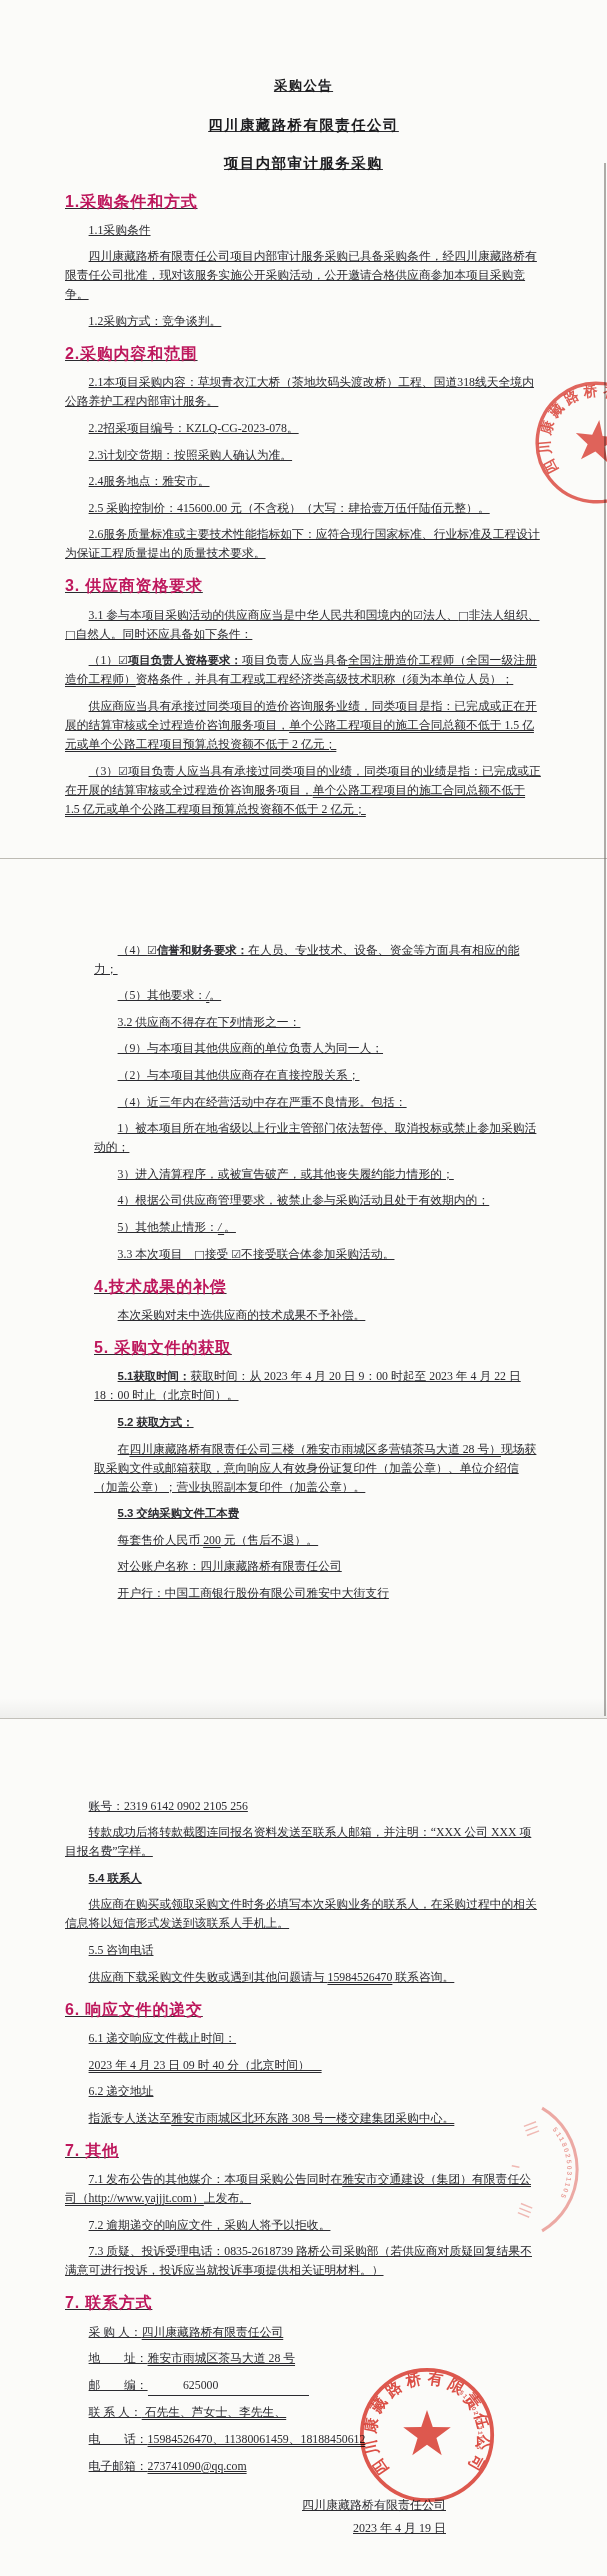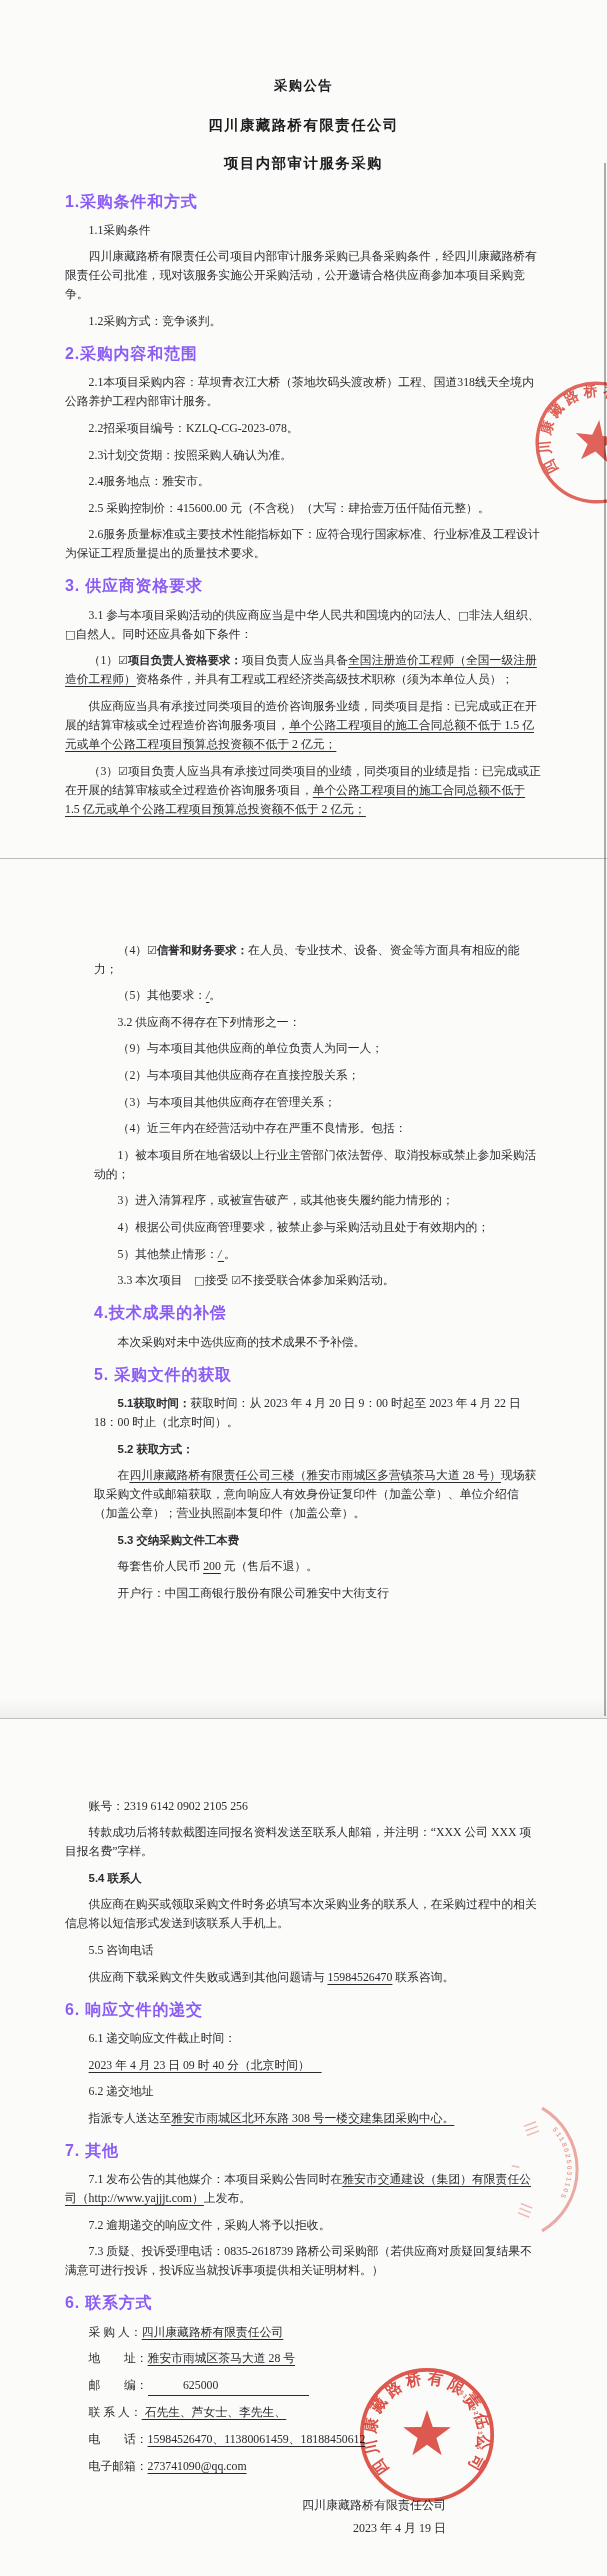--- a/index.html
+++ b/index.html
@@ -4,32 +4,32 @@
 <style>
   html,body{margin:0;padding:0;background:#ffffff;}
   #doc{position:relative;width:607px;margin:0 auto;background:#fbfbf9;
        font-family:"Liberation Serif","DejaVu Serif",serif;color:#2b2b30;}
   .page{position:relative;width:607px;overflow:hidden;background:#fbfbf9;}
   #page1{height:858px;border-bottom:1.5px solid #bdbbb4;}
   #page2{height:859px;border-bottom:1.5px solid #c2c0ba;}
   #page3{height:857px;border-bottom:3px solid #55544f;}
   .page .shade{position:absolute;left:0;right:0;bottom:0;height:20px;
        background:linear-gradient(to bottom,rgba(0,0,0,0),rgba(0,0,0,0.05));pointer-events:none;}
-  .content{position:relative;z-index:2;}
+  .content{position:relative;z-index:2;text-decoration:underline;}
   #page1 .content{padding:77px 65px 0 65px;}
   #page2 .content{padding:74px 65px 0 94px;}
   #page3 .content{padding:70px 65px 0 65px;}
 
   .blk{position:relative;}
   .title-main{font-family:"Liberation Sans","DejaVu Sans",sans-serif;font-weight:bold;
        font-size:13.3px;text-align:center;color:#1c1c1f;margin:0 0 20.5px 0;letter-spacing:1.5px;}
   .title-sub{font-family:"Liberation Sans","DejaVu Sans",sans-serif;font-weight:bold;
        font-size:14.4px;text-align:center;color:#1c1c1f;margin:0 0 19px 0;letter-spacing:1.5px;}
   .heading{font-family:"Liberation Sans","DejaVu Sans",sans-serif;font-weight:bold;
-       font-size:16px;color:#8b5cf6;margin:13px 0 8.4px 0;letter-spacing:0.8px;}
+       font-size:16px;color:#be185d;margin:13px 0 8.4px 0;letter-spacing:0.8px;}
   .para{font-size:11.8px;line-height:19px;margin:7.6px 0;text-indent:2em;}
   .sign{font-size:12px;text-align:right;padding-right:96px;margin:6.8px 0;text-indent:0;}
   .sign.first{margin-top:21px;}
 
   .u{text-decoration:underline;text-underline-offset:3px;text-decoration-thickness:0.8px;}
   .b{font-family:"Liberation Sans","DejaVu Sans",sans-serif;font-weight:bold;font-size:11.4px;}
   .i{font-style:italic;}
   .cb{font-family:"DejaVu Sans","Liberation Sans",sans-serif;font-size:11px;}
   .bline{border-bottom:0.8px solid #2b2b30;text-decoration:none;}
   .pad{display:inline-block;min-width:161px;}
@@ -83,35 +83,35 @@
     </svg>
   </div>
 
   <div class="page" id="page2">
     <div class="content">
         <div class="blk para"><span>（4）</span><span class="cb">☑</span><span class="b">信誉和财务要求：</span><span>在人员、专业技术、设备、资金等方面具有相应的能力；</span></div>
         <div class="blk para"><span>（5）其他要求：</span><span class="u i">/</span><span>。</span></div>
         <div class="blk para"><span>3.2 供应商不得存在下列情形之一：</span></div>
         <div class="blk para"><span>（9）与本项目其他供应商的单位负责人为同一人；</span></div>
         <div class="blk para"><span>（2）与本项目其他供应商存在直接控股关系；</span></div>
-        <div class="blk para"><span>（3）与本项目其他供应商存在管理关系；</span></div>
         <div class="blk para"><span>（4）近三年内在经营活动中存在严重不良情形。包括：</span></div>
         <div class="blk para"><span>1）被本项目所在地省级以上行业主管部门依法暂停、取消投标或禁止参加采购活动的；</span></div>
         <div class="blk para"><span>3）进入清算程序，或被宣告破产，或其他丧失履约能力情形的；</span></div>
         <div class="blk para"><span>4）根据公司供应商管理要求，被禁止参与采购活动且处于有效期内的；</span></div>
         <div class="blk para"><span>5）其他禁止情形：</span><span class="u i">/ </span><span>。</span></div>
         <div class="blk para"><span>3.3 本次项目　</span><span class="cb">□</span><span>接受 </span><span class="cb">☑</span><span>不接受联合体参加采购活动。</span></div>
         <div class="blk heading"><span>4.技术成果的补偿</span></div>
         <div class="blk para"><span>本次采购对未中选供应商的技术成果不予补偿。</span></div>
         <div class="blk heading"><span>5. 采购文件的获取</span></div>
         <div class="blk para"><span class="b">5.1获取时间：</span><span>获取时间：从 2023 年 4 月 20 日 9：00 时起至 2023 年 4 月 22 日 18：00 时止（北京时间）。</span></div>
         <div class="blk para"><span class="b">5.2 获取方式：</span></div>
         <div class="blk para"><span>在</span><span class="u">四川康藏路桥有限责任公司三楼（雅安市雨城区多营镇茶马大道 28 号）</span><span>现场获取采购文件或邮箱获取，意向响应人有效身份证复印件（加盖公章）、单位介绍信（加盖公章）；营业执照副本复印件（加盖公章）。</span></div>
         <div class="blk para"><span class="b">5.3 交纳采购文件工本费</span></div>
         <div class="blk para"><span>每套售价人民币 </span><span class="u">200</span><span> 元（售后不退）。</span></div>
+        <div class="blk para"><span>对公账户名称：四川康藏路桥有限责任公司</span></div>
         <div class="blk para"><span>开户行：中国工商银行股份有限公司雅安中大街支行</span></div>
       </div>
     <div class="shade"></div>
   </div>
 
   <div class="page" id="page3">
     <div class="content">
         <div class="blk para"><span>账号：2319 6142 0902 2105 256</span></div>
         <div class="blk para"><span>转款成功后将转款截图连同报名资料发送至联系人邮箱，并注明：“XXX 公司 XXX 项目报名费”字样。</span></div>
         <div class="blk para"><span class="b">5.4 联系人</span></div>
@@ -120,21 +120,21 @@
         <div class="blk para"><span>供应商下载采购文件失败或遇到其他问题请与 </span><span class="u">15984526470</span><span> 联系咨询。</span></div>
         <div class="blk heading"><span>6. 响应文件的递交</span></div>
         <div class="blk para"><span>6.1 递交响应文件截止时间：</span></div>
         <div class="blk para"><span class="u">2023 年 4 月 23 日 09 时 40 分（北京时间）　</span></div>
         <div class="blk para"><span>6.2 递交地址</span></div>
         <div class="blk para"><span>指派专人送达至</span><span class="u">雅安市雨城区北环东路 308 号一楼交建集团采购中心。</span></div>
         <div class="blk heading"><span>7. 其他</span></div>
         <div class="blk para"><span>7.1 发布公告的其他媒介：本项目采购公告同时在</span><span class="u">雅安市交通建设（集团）有限责任公司（http://www.yajjjt.com）</span><span>上发布。</span></div>
         <div class="blk para"><span>7.2 逾期递交的响应文件，采购人将予以拒收。</span></div>
         <div class="blk para"><span>7.3 质疑、投诉受理电话：0835-2618739 路桥公司采购部（若供应商对质疑回复结果不满意可进行投诉，投诉应当就投诉事项提供相关证明材料。）</span></div>
-        <div class="blk heading"><span>6. 联系方式</span></div>
+        <div class="blk heading"><span>7. 联系方式</span></div>
         <div class="blk para"><span>采 购 人：</span><span class="u">四川康藏路桥有限责任公司</span></div>
         <div class="blk para"><span>地　　址：</span><span class="u">雅安市雨城区茶马大道 28 号</span></div>
         <div class="blk para"><span>邮　　编：</span><span class="bline pad">　625000</span></div>
         <div class="blk para"><span>联 系 人：</span><span class="u"> 石先生、芦女士、李先生、</span></div>
         <div class="blk para"><span>电　　话：</span><span class="u">15984526470、11380061459、18188450612</span></div>
         <div class="blk para"><span>电子邮箱：</span><span class="u">273741090@qq.com</span></div>
         <div class="blk sign first"><span>四川康藏路桥有限责任公司</span></div>
         <div class="blk sign"><span>2023 年 4 月 19 日</span></div>
       </div>
 

